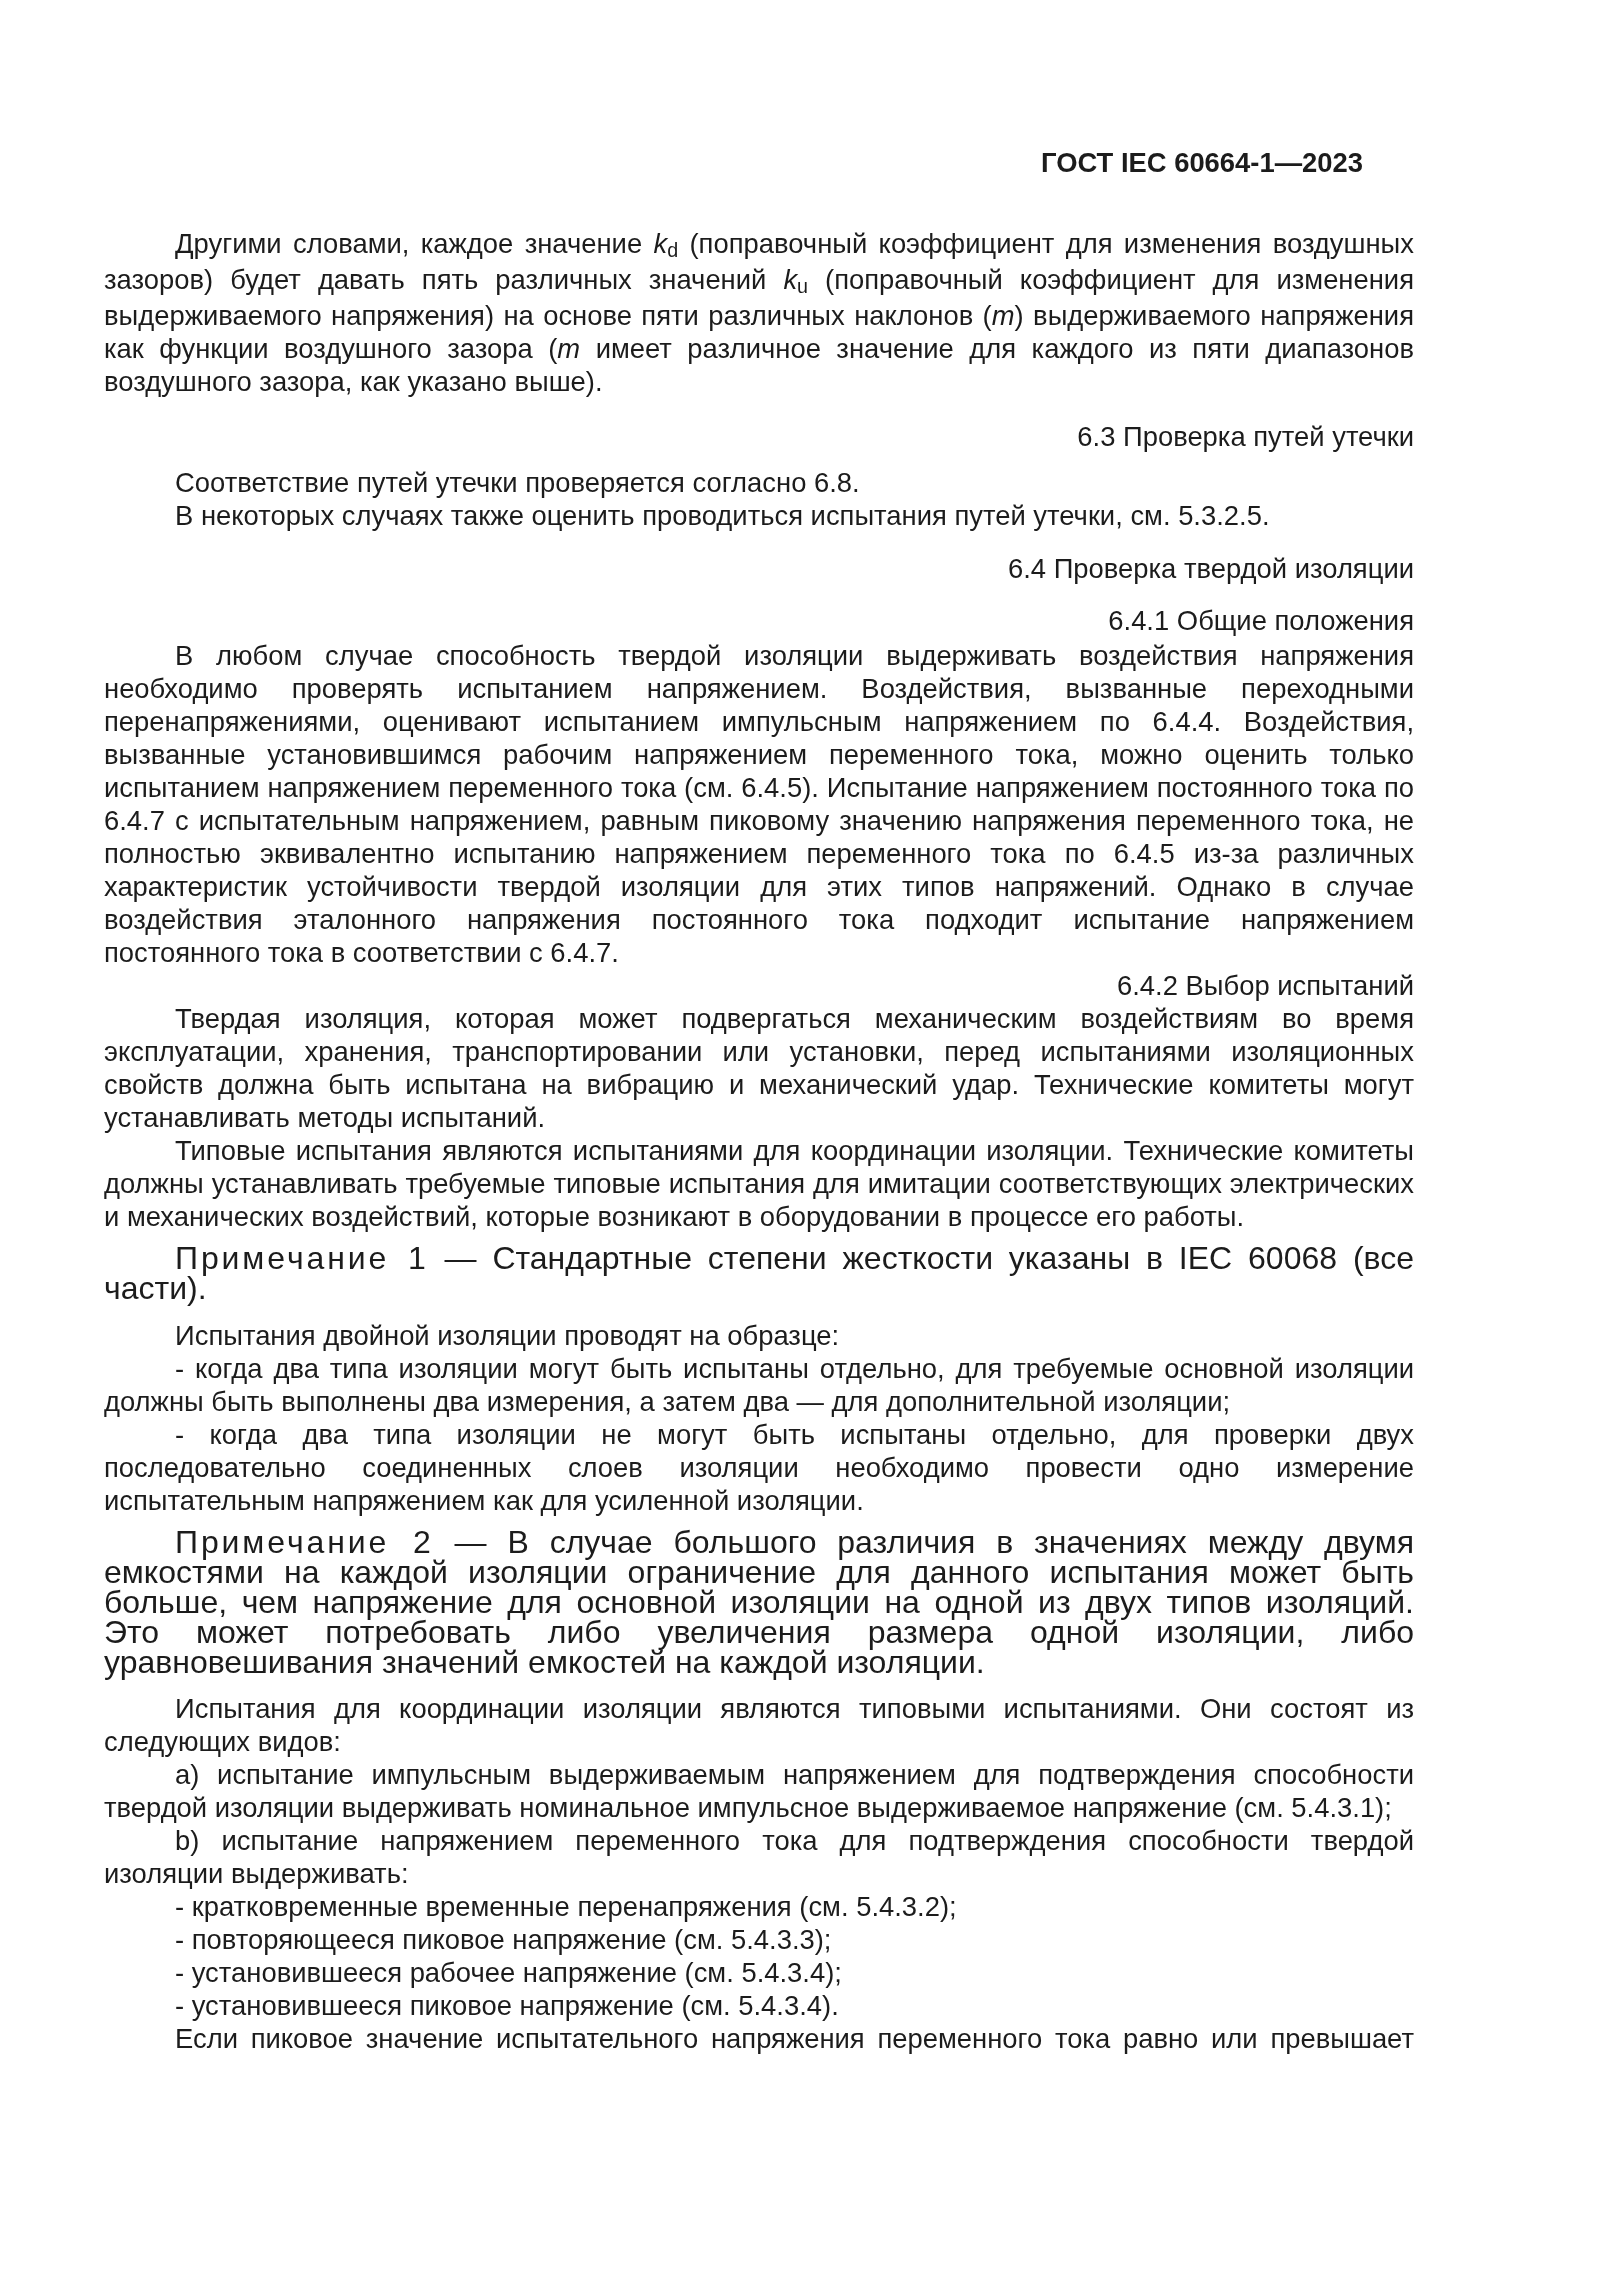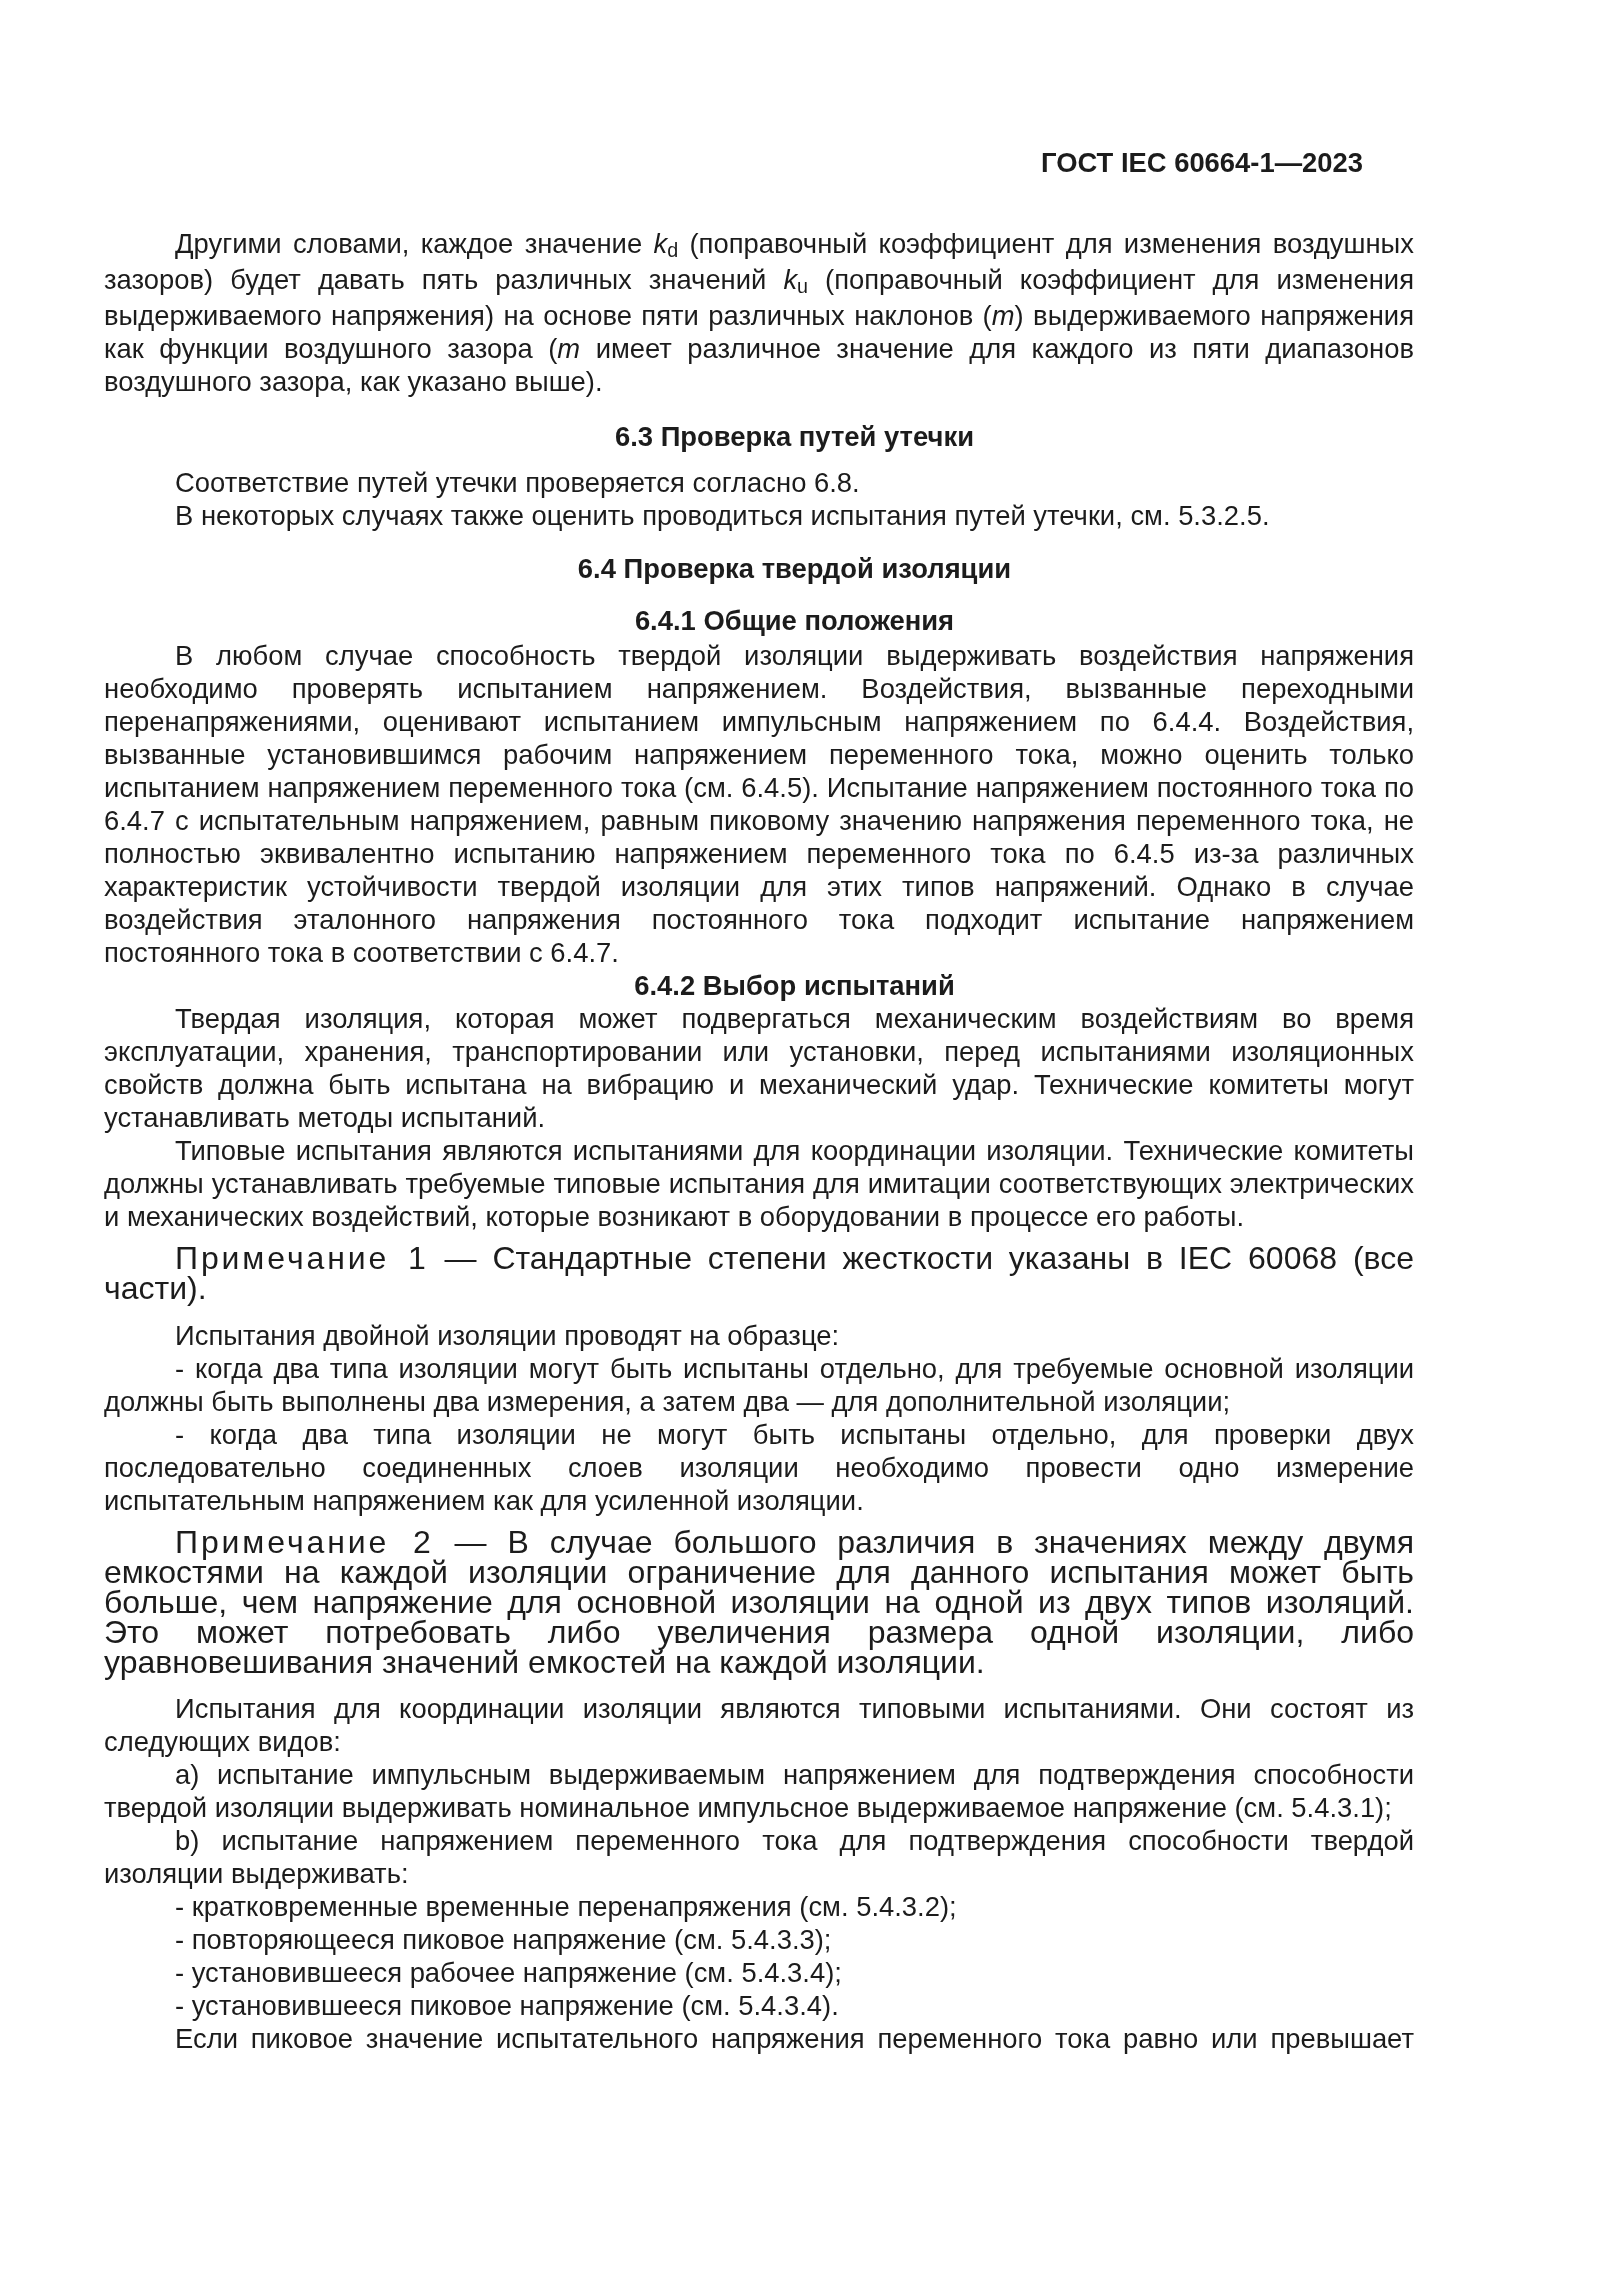--- a/index.html
+++ b/index.html
@@ -34,22 +34,22 @@
     width: 1310px;
     font-size: 27.4px;
     line-height: 33px;
     text-align: justify;
   }
   .content p {
     margin: 0;
     text-indent: 71px;
   }
   .heading {
-    font-weight: bold;
-    text-align: center;
+    font-weight: normal;
+    text-align: right;
     white-space: nowrap;
   }
   .h-63  { margin: 21.6px 0 13.7px 0 !important; }
   .h-64  { margin: 19.6px 0 19.6px 0 !important; }
   .h-641 { margin: 19.6px 0 2px 0 !important; }
   .h-642 { margin: 0 !important; }
   .note {
     font-size: 32px;
     line-height: 30px;
     margin: 9.8px 0 15.7px 0 !important;

